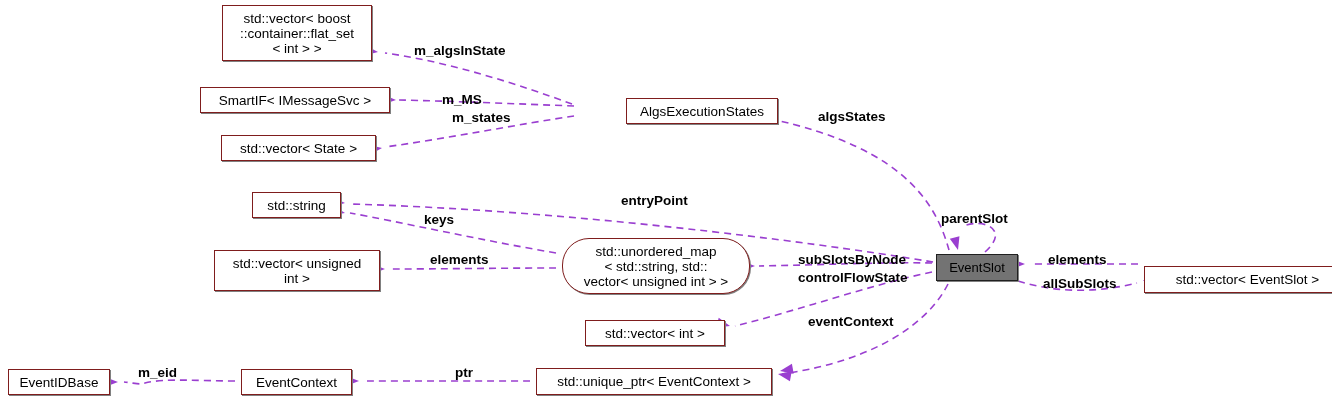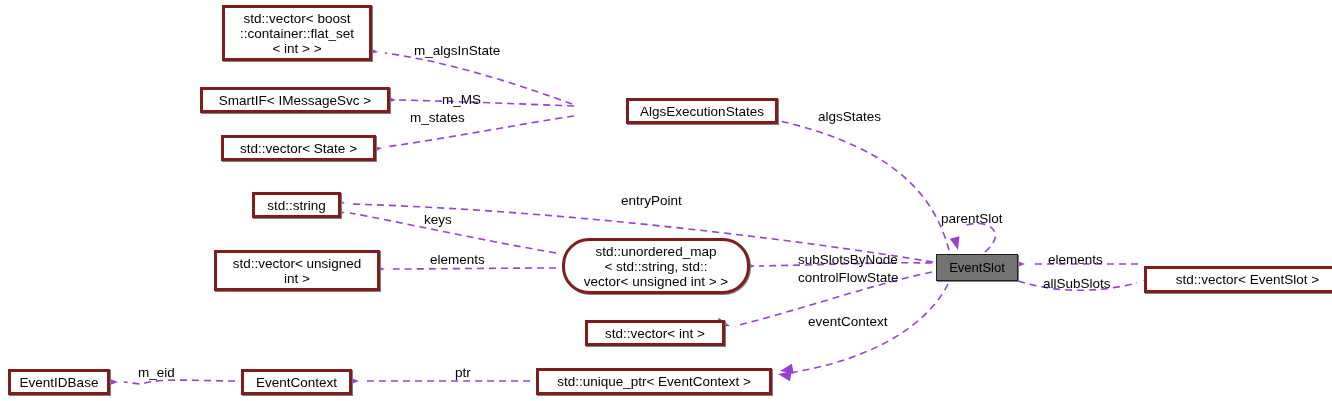--- a/index.html
+++ b/index.html
@@ -19,21 +19,21 @@
     position: absolute;
     left: 0;
     top: 0;
     width: 1332px;
     height: 401px;
     pointer-events: none;
   }
   .node {
     position: absolute;
     box-sizing: border-box;
-    border: 3px solid #7f1d1d;
+    border: 1px solid #7f1d1d;
     background: #ffffff;
     color: #000000;
     font-size: 13.5px;
     line-height: 15px;
     display: flex;
     align-items: center;
     justify-content: center;
     text-align: center;
     white-space: pre-line;
     box-shadow: 1px 1px 0 0 #808080;
@@ -46,20 +46,21 @@
     text-align: center;
   }
   .edge-label {
     position: absolute;
     font-size: 13.5px;
     line-height: 14px;
     color: #000000;
     background: transparent;
     white-space: nowrap;
     z-index: 3;
+    font-weight: bold;
   }
 </style>
 </head>
 <body>
 
 <div id="diagram-root">
 
   <svg class="edges" viewBox="0 0 1332 401">
     <g id="edge-paths">
         <path d="M 572 104 C 520 85, 450 62, 385 53" fill="none" stroke="#9a3fd0" stroke-width="1.6" stroke-dasharray="7,5"></path>
@@ -114,21 +115,21 @@
       <div class="node highlight" style="left: 936px; top: 254px; width: 82px; height: 27px;"><span>EventSlot</span></div>
       <div class="node" style="left: 1144px; top: 266px; width: 207px; height: 27px;"><span>std::vector&lt; EventSlot &gt;</span></div>
       <div class="node" style="left: 585px; top: 320px; width: 140px; height: 26px;"><span>std::vector&lt; int &gt;</span></div>
       <div class="node" style="left: 8px; top: 369px; width: 102px; height: 26px;"><span>EventIDBase</span></div>
       <div class="node" style="left: 241px; top: 369px; width: 111px; height: 26px;"><span>EventContext</span></div>
       <div class="node" style="left: 536px; top: 368px; width: 236px; height: 27px;"><span>std::unique_ptr&lt; EventContext &gt;</span></div>
     </div>
   <div id="label-layer">
       <div class="edge-label" style="left: 414px; top: 44px;">m_algsInState</div>
       <div class="edge-label" style="left: 442px; top: 93px;">m_MS</div>
-      <div class="edge-label" style="left: 410px; top: 111px;">m_states</div>
+      <div class="edge-label" style="left: 452px; top: 111px;">m_states</div>
       <div class="edge-label" style="left: 818px; top: 110px;">algsStates</div>
       <div class="edge-label" style="left: 621px; top: 194px;">entryPoint</div>
       <div class="edge-label" style="left: 424px; top: 213px;">keys</div>
       <div class="edge-label" style="left: 941px; top: 212px;">parentSlot</div>
       <div class="edge-label" style="left: 430px; top: 253px;">elements</div>
       <div class="edge-label" style="left: 798px; top: 253px;">subSlotsByNode</div>
       <div class="edge-label" style="left: 1048px; top: 253px;">elements</div>
       <div class="edge-label" style="left: 798px; top: 271px;">controlFlowState</div>
       <div class="edge-label" style="left: 1043px; top: 277px;">allSubSlots</div>
       <div class="edge-label" style="left: 808px; top: 315px;">eventContext</div>

